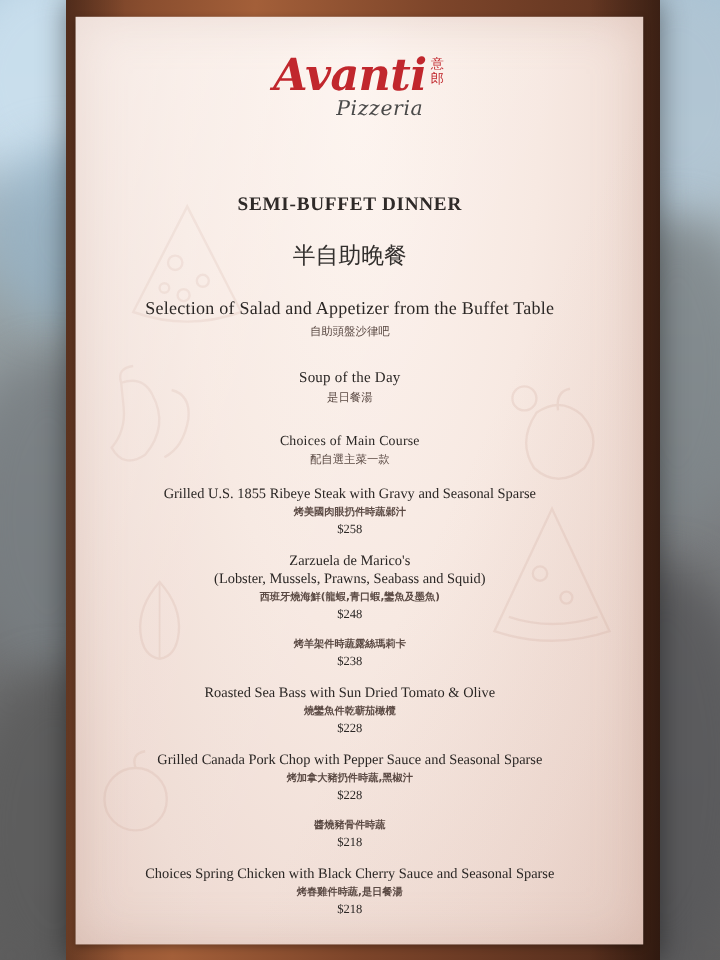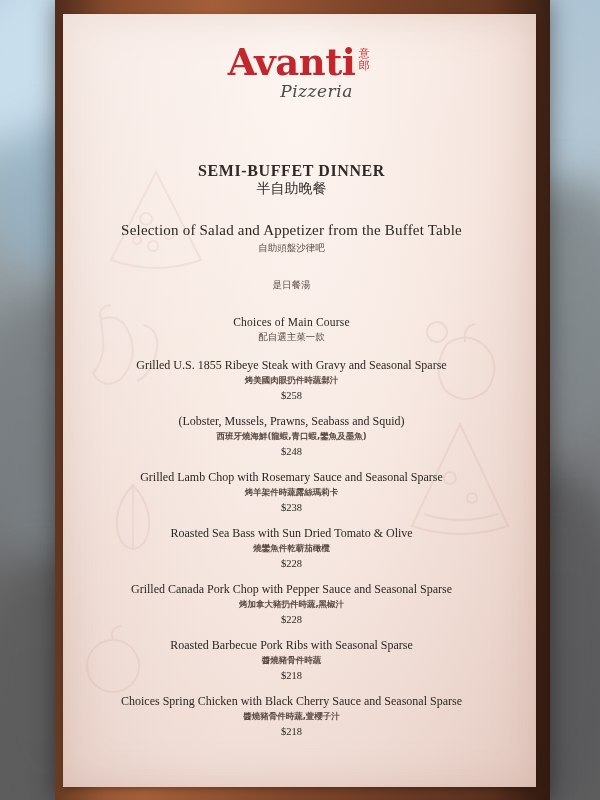--- a/index.html
+++ b/index.html
@@ -84,20 +84,21 @@
   
   #logo {
     position: absolute;
     left: 0; right: 0;
     top: 30px;
     text-align: center;
     line-height: 1;
   }
   #logo-word {
     font-family: "DejaVu Serif", serif;
+    font-style: italic;
     font-weight: bold;
     font-size: 37px;
     color: #c1272d;
     letter-spacing: -0.5px;
   }
   #logo-cn {
     display: inline-block;
     font-size: 11px;
     color: #c1272d;
     vertical-align: top;
@@ -128,22 +129,22 @@
     color: #2f2a28;
   }
   .title-en {
     font-family: "Liberation Serif", serif;
     font-weight: bold;
     font-size: 16px;
     letter-spacing: 0.6px;
   }
   .title-cn {
     font-family: "DejaVu Sans", sans-serif;
-    font-size: 14px;
-    margin-top: 0;
+    font-size: 19px;
+    margin-top: 20px;
     color: #33302e;
   }
   .section {
     margin-top: 24px;
   }
   .section-en {
     font-family: "Liberation Serif", serif;
     font-size: 15px;
     letter-spacing: 0.2px;
     color: #2b2725;
@@ -255,69 +256,69 @@
 
         <div class="title-en">SEMI-BUFFET DINNER</div>
         <div class="title-cn">半自助晚餐</div>
 
         <div class="section">
           <div class="section-en">Selection of Salad and Appetizer from the Buffet Table</div>
           <div class="section-cn">自助頭盤沙律吧</div>
         </div>
 
         <div class="section">
+          <div class="section-en small">Soup of the Day</div>
           <div class="section-cn">是日餐湯</div>
         </div>
 
         <div class="section">
           <div class="section-en small" style="font-size:11.5px">Choices of Main Course</div>
           <div class="section-cn">配自選主菜一款</div>
         </div>
 
         <div class="course-list">
 
           <div class="course">
             <div class="course-en">Grilled U.S. 1855 Ribeye Steak with Gravy and Seasonal Sparse</div>
             <div class="course-cn">烤美國肉眼扔件時蔬鄵汁</div>
             <div class="course-price">$258</div>
           </div>
 
           <div class="course">
+            <div class="course-en">Zarzuela de Marico's</div>
             <div class="course-en2">(Lobster, Mussels, Prawns, Seabass and Squid)</div>
             <div class="course-cn">西班牙燒海鮮(龍蝦,青口蝦,鑾魚及墨魚)</div>
             <div class="course-price">$248</div>
           </div>
 
           <div class="course">
-            <div class="course-en">Grilled Lamb Chop with Rosemary Sauce and Seasonal Sparse</div>
             <div class="course-cn">烤羊架件時蔬露絲瑪莉卡</div>
             <div class="course-price">$238</div>
           </div>
 
           <div class="course">
             <div class="course-en">Roasted Sea Bass with Sun Dried Tomato &amp; Olive</div>
             <div class="course-cn">燒鑾魚件乾蕲茄橄欖</div>
             <div class="course-price">$228</div>
           </div>
 
           <div class="course">
             <div class="course-en">Grilled Canada Pork Chop with Pepper Sauce and Seasonal Sparse</div>
             <div class="course-cn">烤加拿大豬扔件時蔬,黑椒汁</div>
             <div class="course-price">$228</div>
           </div>
 
           <div class="course">
-            <div class="course-en">Roasted Barbecue Pork Ribs with Seasonal Sparse</div>
             <div class="course-cn">醬燒豬骨件時蔬</div>
             <div class="course-price">$218</div>
           </div>
 
           <div class="course">
             <div class="course-en">Choices Spring Chicken with Black Cherry Sauce and Seasonal Sparse</div>
-            <div class="course-cn">醬燒豬骨件時蔬,萱櫻子汁</div>
+            <div class="course-cn">烤春雞件時蔬,是日餐湯</div>
             <div class="course-price">$218</div>
           </div>
 
         </div>
 
       </div>
     </div>
   </div>
 </div>
 

